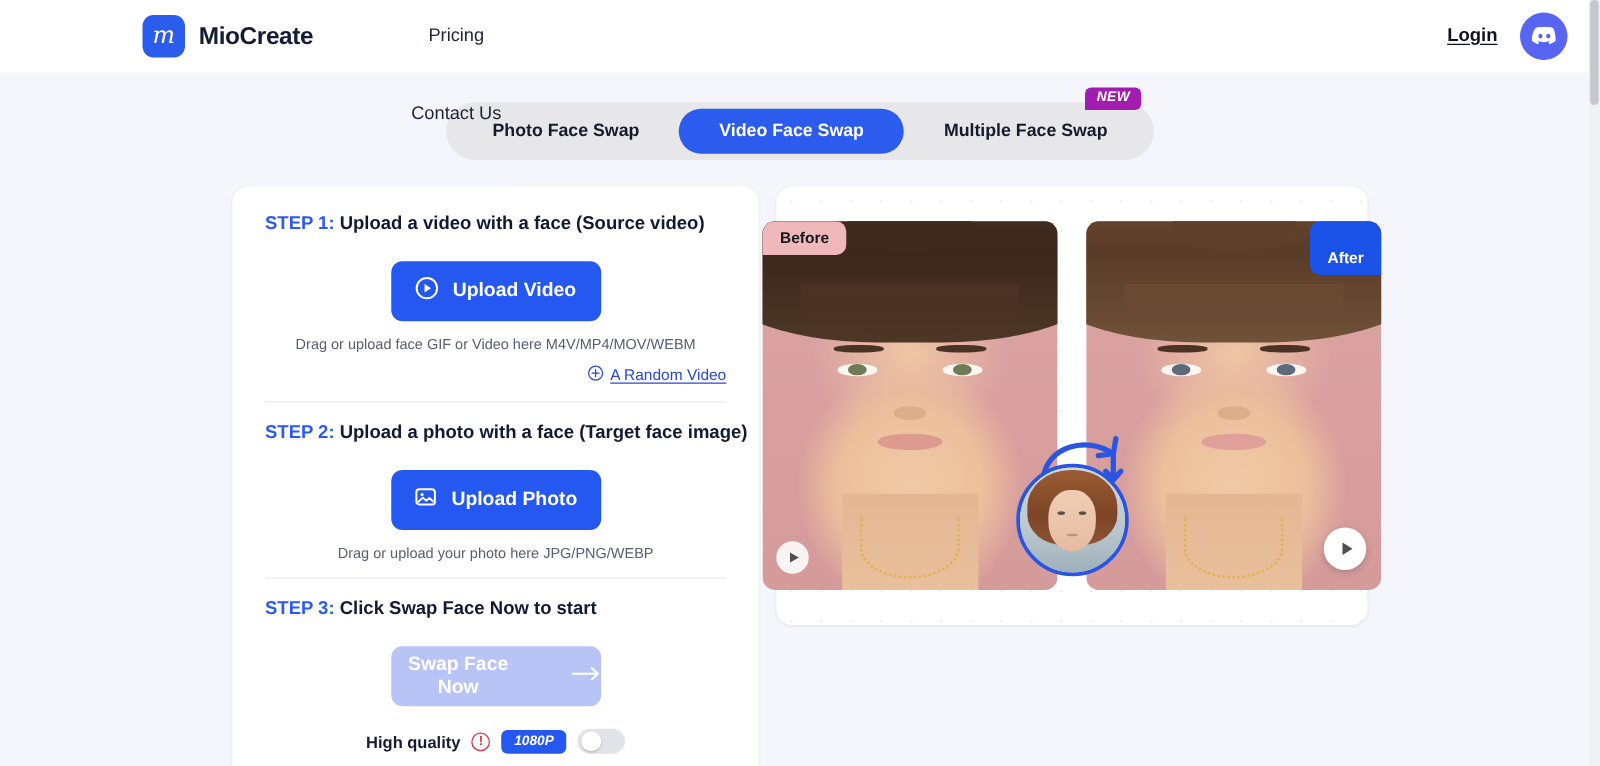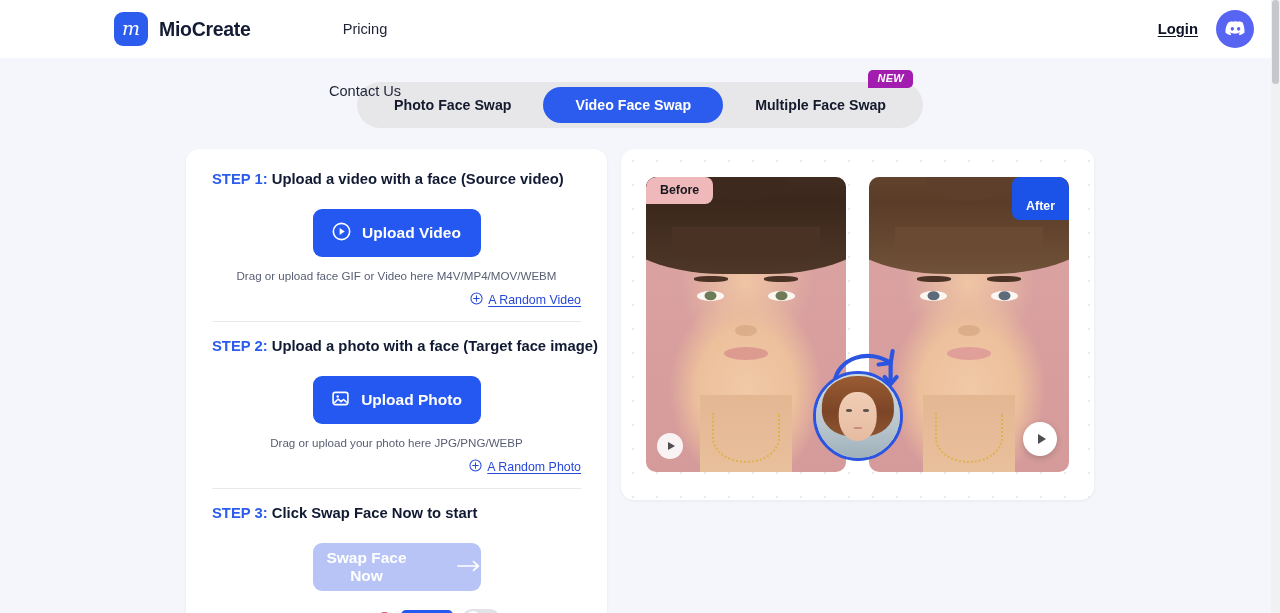--- a/index.html
+++ b/index.html
@@ -313,21 +313,21 @@
     border-radius: 13px;
     box-shadow: 0 1px 3px rgba(20,30,70,.06);
     position: relative;
     padding: 28px 24px;
     display: flex;
     gap: 23px;
     justify-content: center;
   }
 
   .vid {
-    width: 200px;
+    width: 236px;
     height: 295px;
     border-radius: 10px;
     position: relative;
     overflow: hidden;
     flex: none;
   }
   
   .vid .bg {
     position: absolute;
     inset: 0;
@@ -668,31 +668,20 @@
             <svg width="19" height="19" viewBox="0 0 20 20" aria-hidden="true">
               <rect x="2.2" y="3.6" width="15.6" height="12.8" rx="2.4" fill="none" stroke="#ffffff" stroke-width="1.7"></rect>
               <circle cx="7" cy="8" r="1.3" fill="#ffffff"></circle>
               <path d="M3.4 14.6l4.2-4 3 2.7 2.6-2.3 3.4 3.1" fill="none" stroke="#ffffff" stroke-width="1.6" stroke-linejoin="round"></path>
             </svg>
           </span>
           <span>Upload Photo</span>
         </button>
       </div>
       <div class="hint">Drag or upload your photo here JPG/PNG/WEBP</div>
-      <div class="random-row">
-        <div class="random-link">
-          <span>
-            <svg width="13" height="13" viewBox="0 0 14 14" aria-hidden="true">
-              <circle cx="7" cy="7" r="6" fill="none" stroke="#2748d8" stroke-width="1.1"></circle>
-              <path d="M7 4v6M4 7h6" stroke="#2748d8" stroke-width="1.1" stroke-linecap="round"></path>
-            </svg>
-          </span>
-          <span class="lbl">A Random Photo</span>
-        </div>
-      </div>
     </div>
 
     <div class="divider"></div>
 
     <div class="step">
       <div class="step-title">
         <span class="num">STEP 3:</span><span> Click Swap Face Now to start</span>
       </div>
       <div class="btn-row">
         <button class="btn-primary btn-disabled">

